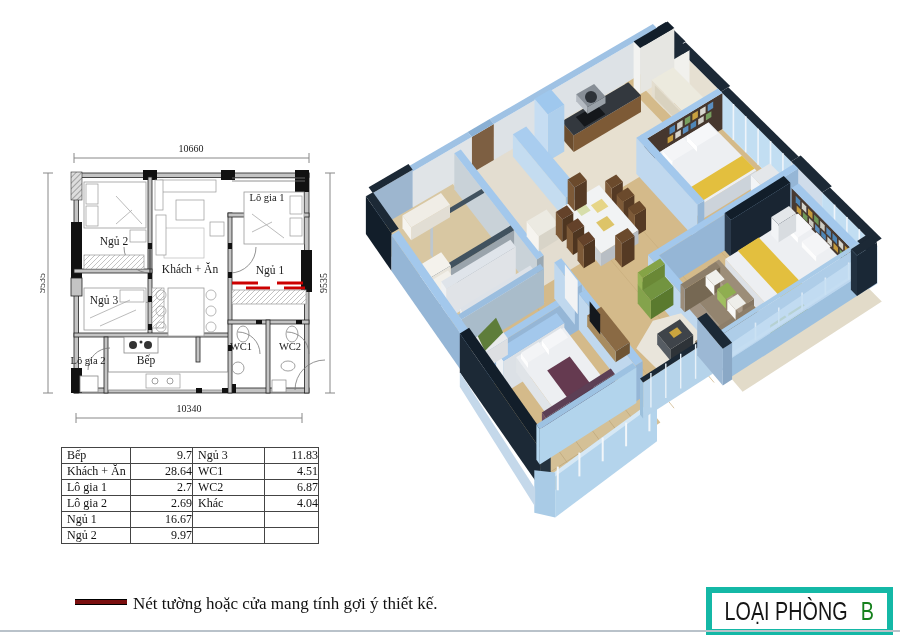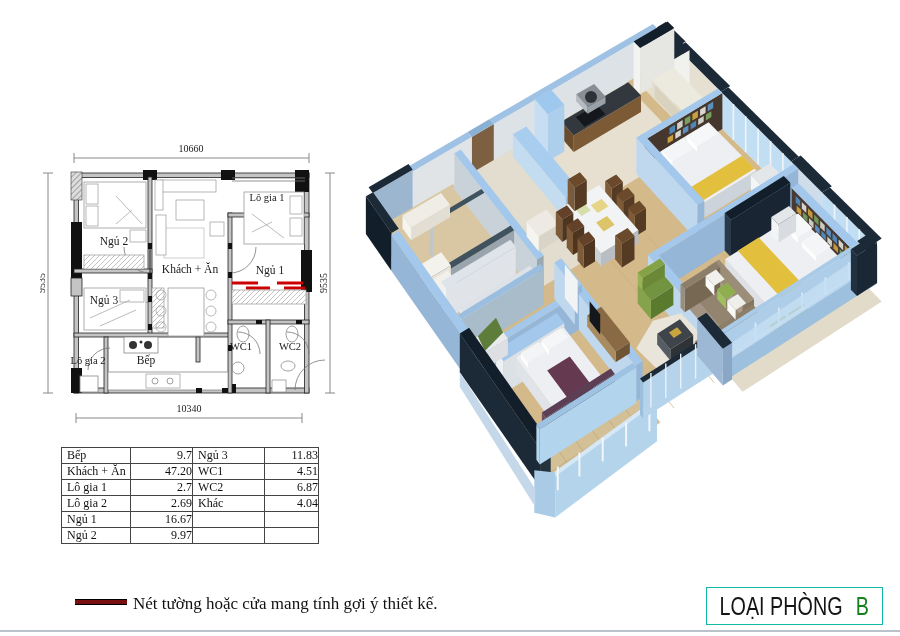--- a/index.html
+++ b/index.html
@@ -3,21 +3,21 @@
 <style>
 html,body{margin:0;padding:0;}
 body{width:900px;height:636px;background:#fff;position:relative;overflow:hidden;
  font-family:"Liberation Sans",sans-serif;}
 #tbl{position:absolute;left:61px;top:447px;border-collapse:collapse;
  font-family:"Liberation Serif",serif;font-size:12px;color:#111;}
 #tbl td{border:1px solid #444;height:14.1px;padding:0 0 0 5px;}
 #tbl td.num{text-align:right;padding:0;}
 .areas{position:absolute;left:426px;top:563px;font-size:17px;color:#1c1c1c;line-height:22px;}
 .areas b{font-weight:normal;position:absolute;left:158px;}
-#lp{position:absolute;left:706px;top:587px;width:175px;height:36px;border:1px solid #14b8a6;
+#lp{position:absolute;left:706px;top:587px;width:175px;height:36px;border:6px solid #14b8a6;
  display:flex;align-items:center;justify-content:center;}
 #lp span{font-size:26px;letter-spacing:0px;transform:scaleX(0.76);color:#151515;white-space:nowrap;}
 #lp i{font-style:normal;color:#15801c;margin-left:10px;}
 #legend{position:absolute;left:133px;top:594px;font-family:"Liberation Serif",serif;font-size:17px;color:#111;}
 #botline{position:absolute;left:0;top:630px;width:900px;height:2px;background:#b9c2ca;}
 </style></head>
 <body>
 
 <svg style="position:absolute;left:40px;top:140px" width="300" height="290" viewBox="0 0 300 290" font-family="Liberation Serif,serif">
 <defs>
@@ -152,21 +152,21 @@
 <table id="tbl" cellspacing="0">
 <tbody>
       <tr>
         <td style="width:63px">Bếp</td>
         <td class="num" style="width:61px">9.7</td>
         <td style="width:66px">Ngủ 3</td>
         <td class="num" style="width:53px">11.83</td>
       </tr>
 <tr>
         <td>Khách + Ăn</td>
-        <td class="num">47.20</td>
+        <td class="num">28.64</td>
         <td>WC1</td>
         <td class="num">4.51</td>
       </tr>
 <tr>
         <td>Lô gia 1</td>
         <td class="num">2.7</td>
         <td>WC2</td>
         <td class="num">6.87</td>
       </tr>
 <tr>

